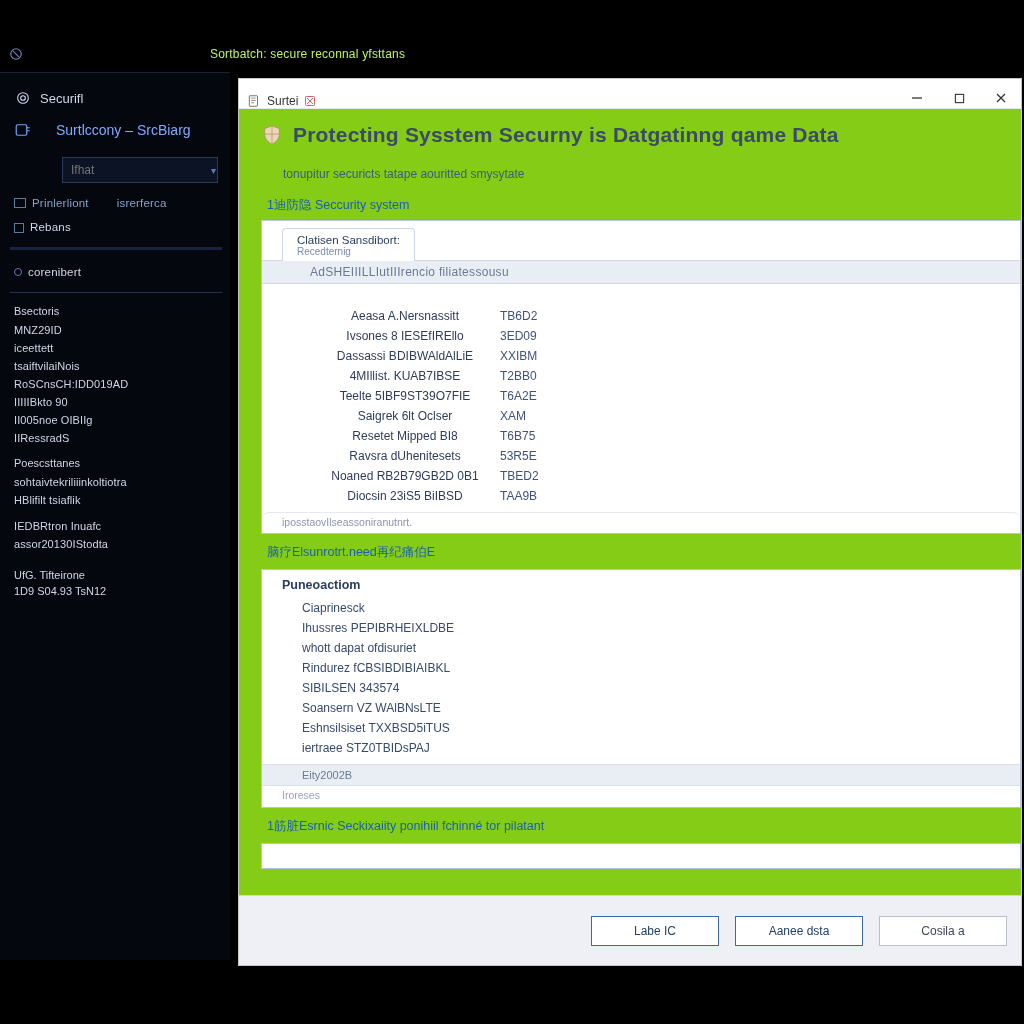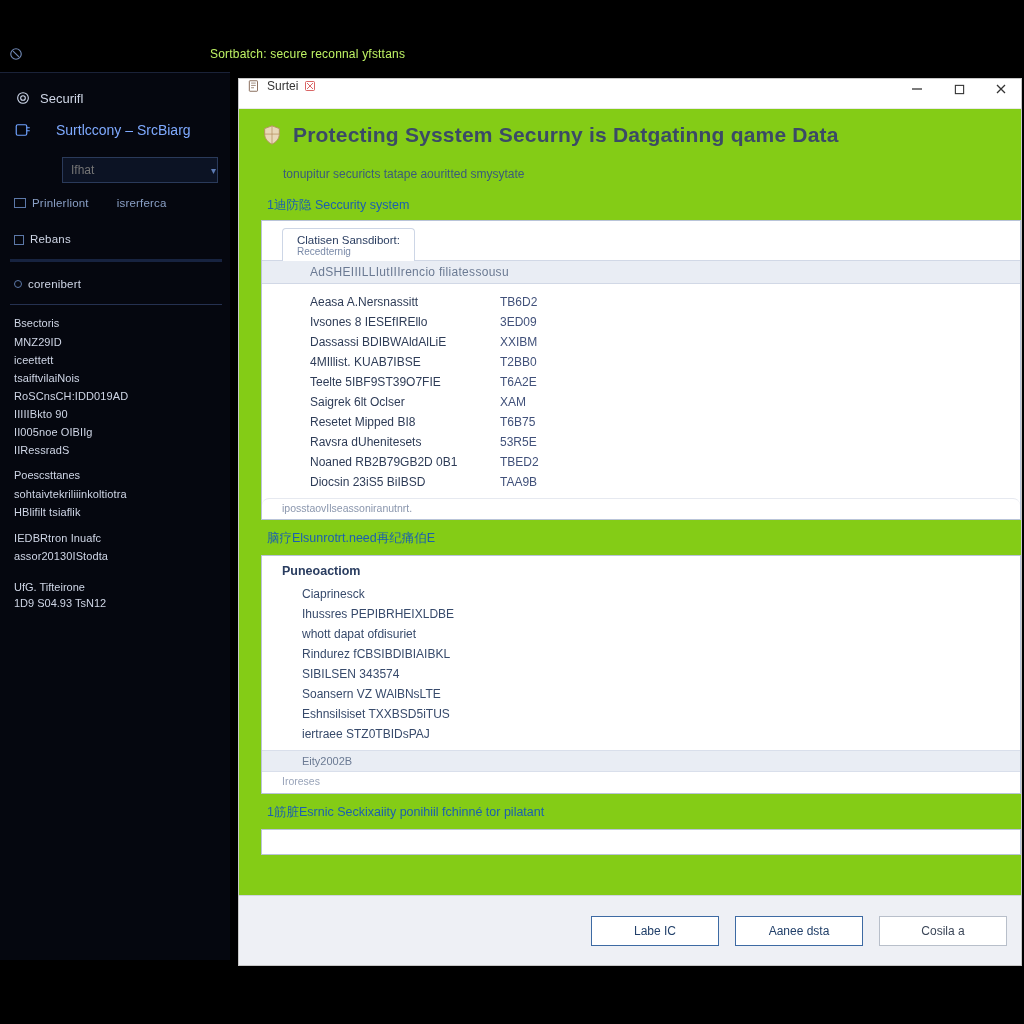--- a/index.html
+++ b/index.html
@@ -34,21 +34,21 @@
 .s-head { font-size:11px; color:#6a84b0; margin: 10px 0 4px; }
 .s-li { font-size: 11px; color:#5d779e; padding: 3px 0; letter-spacing:.1px; white-space:nowrap; overflow:hidden; text-overflow:ellipsis; }
 .s-meta { margin-top: 14px; font-size:11px; color:#6e88b0; }
 .s-meta div { padding:2px 0; }
 
 .window {
   position: absolute; top: 78px; left: 238px; right: 2px; bottom: 58px;
   background: #fff; border: 1px solid #c7c7c7; display:flex; flex-direction:column;
 }
 .titlebar {
-  height: 30px; display:flex; align-items:flex-start; justify-content:space-between;
+  height: 30px; display:flex; align-items:flex-end; justify-content:space-between;
   padding: 0 8px; border-bottom: 1px solid #e9e9e9;
 }
 .titlebar .left { display:flex; align-items:center; gap:6px; font-size:12px; color:#333; }
 .win-ctrls { display:flex; gap:18px; }
 .win-ctrls span { width:24px; height:20px; display:flex; align-items:center; justify-content:center; color:#444; }
 
 .content {
   flex:1; background: #84cc16; padding: 14px 0 0 22px; overflow:hidden; position:relative;
   display:flex; flex-direction:column;
 }
@@ -69,21 +69,21 @@
   font-size:11.5px; color:#2a3d60; padding: 5px 14px 4px; border:1px solid #cdd6e6;
   border-bottom:none; border-radius: 4px 4px 0 0; background:#f4f7fc; margin-right:2px;
 }
 .tab .sub { display:block; font-size:10px; color:#7a8aa8; line-height:1; margin-top:1px; }
 .tab.active { background:#fff; position:relative; top:1px; }
 
 .gridhead {
   background:#e9edf4; border-top:1px solid #d1d8e6; border-bottom:1px solid #d1d8e6;
   font-size:12px; color:#6b7a93; padding: 4px 10px 4px 48px; letter-spacing:.3px;
 }
-.grid { padding: 8px 10px 6px 48px; }
+.grid { padding: 22px 10px 6px 48px; text-align: center; }
 .grow { display:flex; font-size:12px; color:#2e3c57; padding: 3px 0; }
 .grow .k { width: 190px; white-space:nowrap; overflow:hidden; text-overflow:ellipsis; }
 .grow .v { color:#41517a; }
 .panel-foot { font-size:10.5px; color:#8a96ad; padding: 3px 8px 5px 20px; border-top:1px solid #e6e9f0;border-radius:7px;}
 
 .panel2 { margin-top: 4px; background:#fff; border:1px solid #b9c4d8; }
 .panel2 .phead { font-size:12.5px; color:#2a3d60; padding: 8px 10px 4px 20px; font-weight:600;}
 .panel2 .pbody { padding: 2px 10px 6px 40px; }
 .pline { font-size:12px; color:#374a6b; padding:3px 0; }
 .pbar { background:#e9edf4; border-top:1px solid #d9dfeb; border-bottom:1px solid #d9dfeb; padding:4px 10px 4px 40px; font-size:11px; color:#6b7a93;}
@@ -142,21 +142,21 @@
   </div>
 
   <div class="s-links">
     <span class="s-item" style="display:flex;gap:6px;align-items:center;">
       <span style="width:12px;height:10px;border:1px solid #5c78a8;"></span>
       <span>Prinlerliont</span>
     </span>
     <span class="s-item">isrerferca</span>
   </div>
 
-  <div class="s-item" style="margin-top:16px;display:flex;gap:6px;align-items:flex-end;">
+  <div class="s-item" style="margin-top:4px;display:flex;gap:6px;align-items:flex-end;">
     <span style="width:10px;height:10px;border:1px solid #5c78a8;"></span>
     <span>Rebans</span>
   </div>
 
   <div class="s-sep thick"></div>
 
   <div class="s-item" style="display:flex;gap:6px;align-items:center;">
     <span style="width:8px;height:8px;border:1px solid #5c78a8;border-radius:50%;"></span>
     <span>corenibert</span>
   </div>

